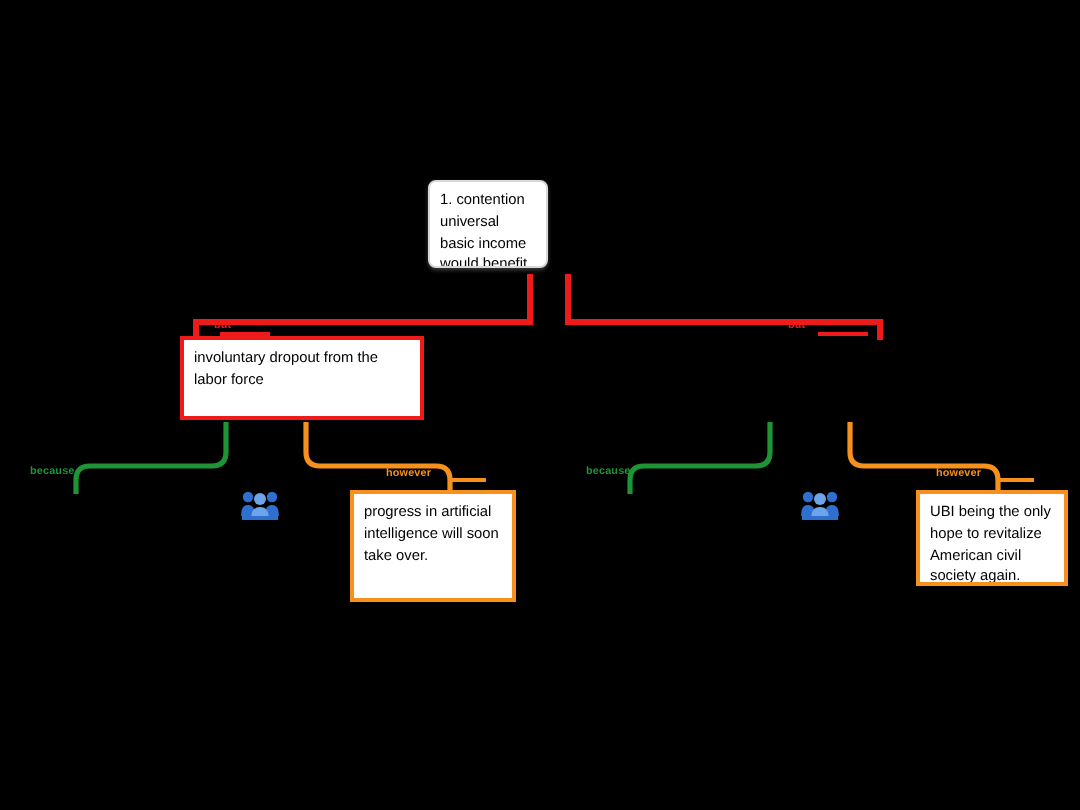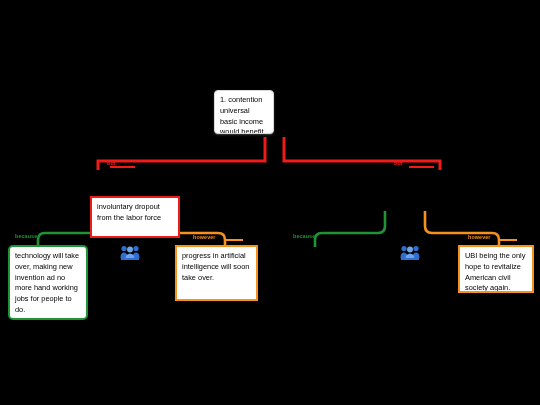--- a/index.html
+++ b/index.html
@@ -79,30 +79,27 @@
     <path d="M 385 211 L 385 226 Q 385 233 378 233 L 322 233 Q 315 233 315 240 L 315 247" stroke="#1e9434" stroke-width="2.6" fill="none"></path>
 
     <path d="M 425 211 L 425 226 Q 425 233 432 233 L 492 233 Q 499 233 499 240 L 499 247" stroke="#f6911e" stroke-width="2.6" fill="none"></path>
     <path d="M 500 240 L 517 240" stroke="#f6911e" stroke-width="2" fill="none"></path>
   </svg>
 
   <div class="node node-root" style="left:214px; top:90px; width:60px; height:44px;">
     <span>1. contention universal basic income would benefit society</span>
   </div>
 
-  <div class="node node-red" style="left:90px; top:168px; width:90px; height:42px;margin-top:28px;">
+  <div class="node node-red" style="left:90px; top:168px; width:122px; height:42px;">
     <span>involuntary dropout from the labor force</span>
   </div>
   <div class="edge-label lbl-red" style="left:107px; top:160px;">but</div>
 
   <div class="edge-label lbl-red" style="left:394px; top:160px;">but</div>
 
-  <div class="node node-green" style="left:8px; top:245px; width:80px; height:75px;">
-    <span>technology will take over, making new invention ad no more hand working jobs for people to do.</span>
-  </div>
   <div class="edge-label lbl-green" style="left:15px; top:233px;">because</div>
 
   <div class="node node-orange" style="left:175px; top:245px; width:83px; height:56px;">
     <span>progress in artificial intelligence will soon take over.</span>
   </div>
   <div class="edge-label lbl-orange" style="left:193px; top:234px;">however</div>
 
   <div class="edge-label lbl-green" style="left:293px; top:233px;">because</div>
 
   <div class="node node-orange" style="left:458px; top:245px; width:76px; height:48px;">

